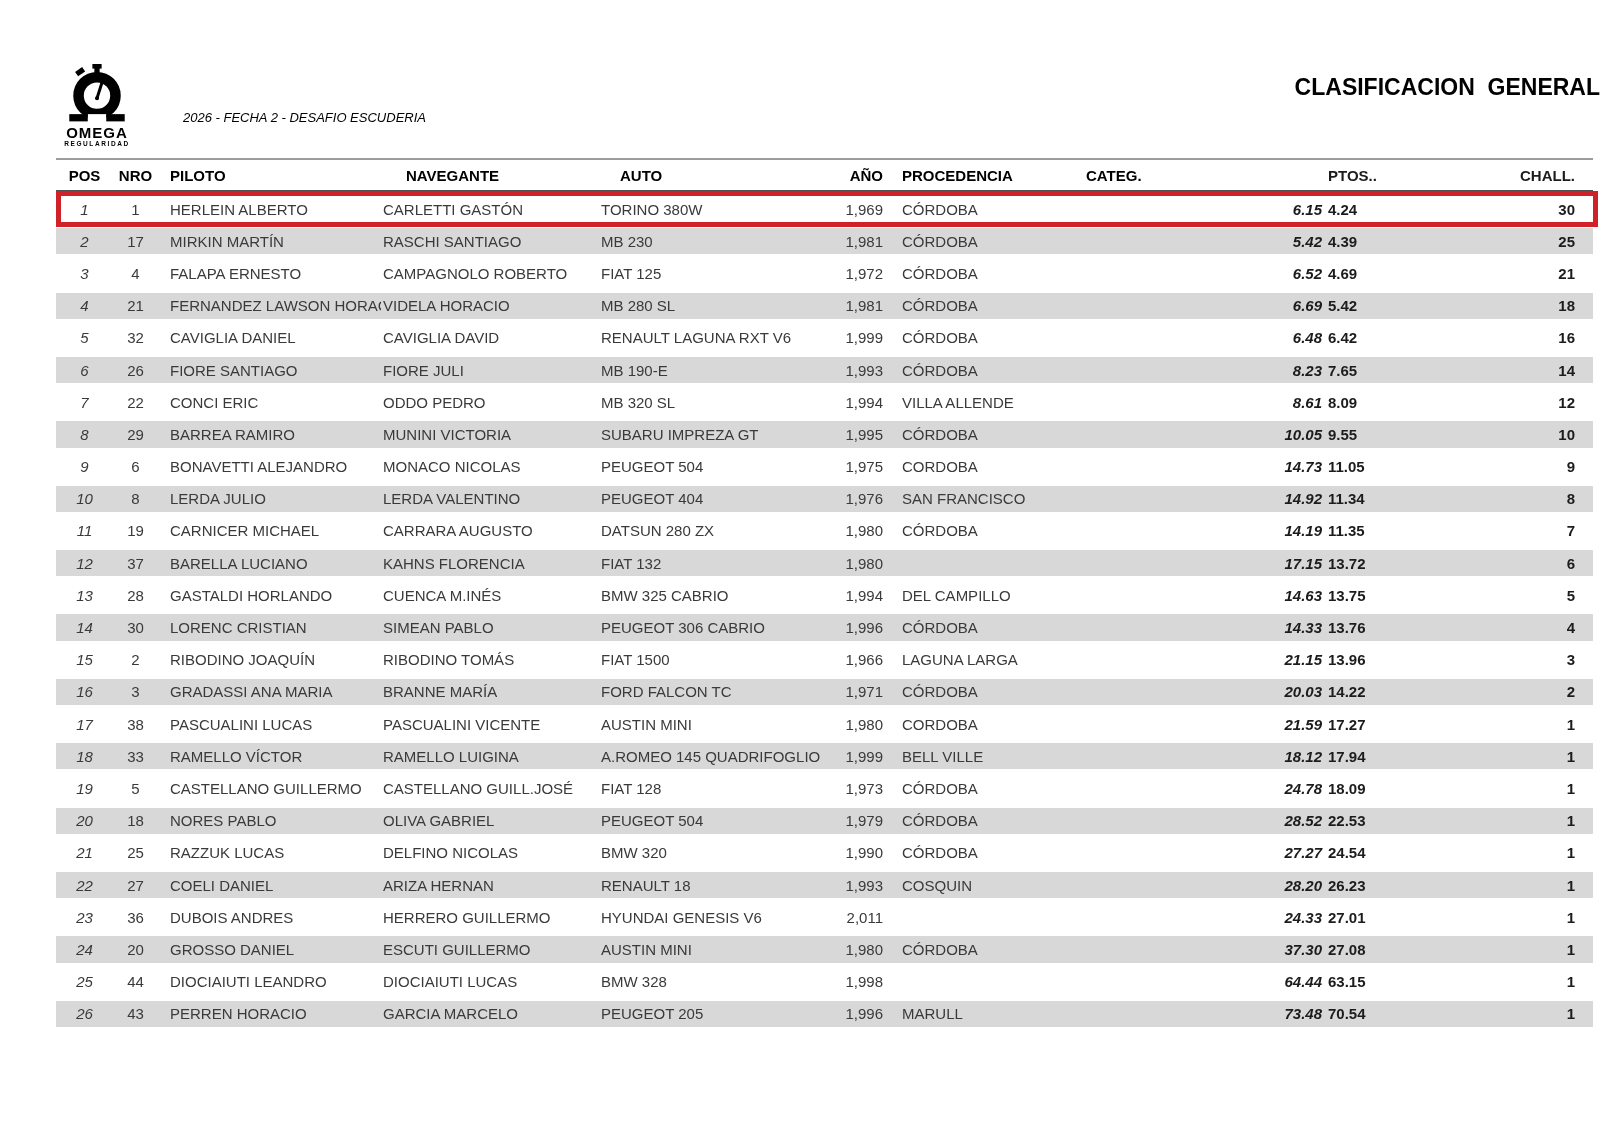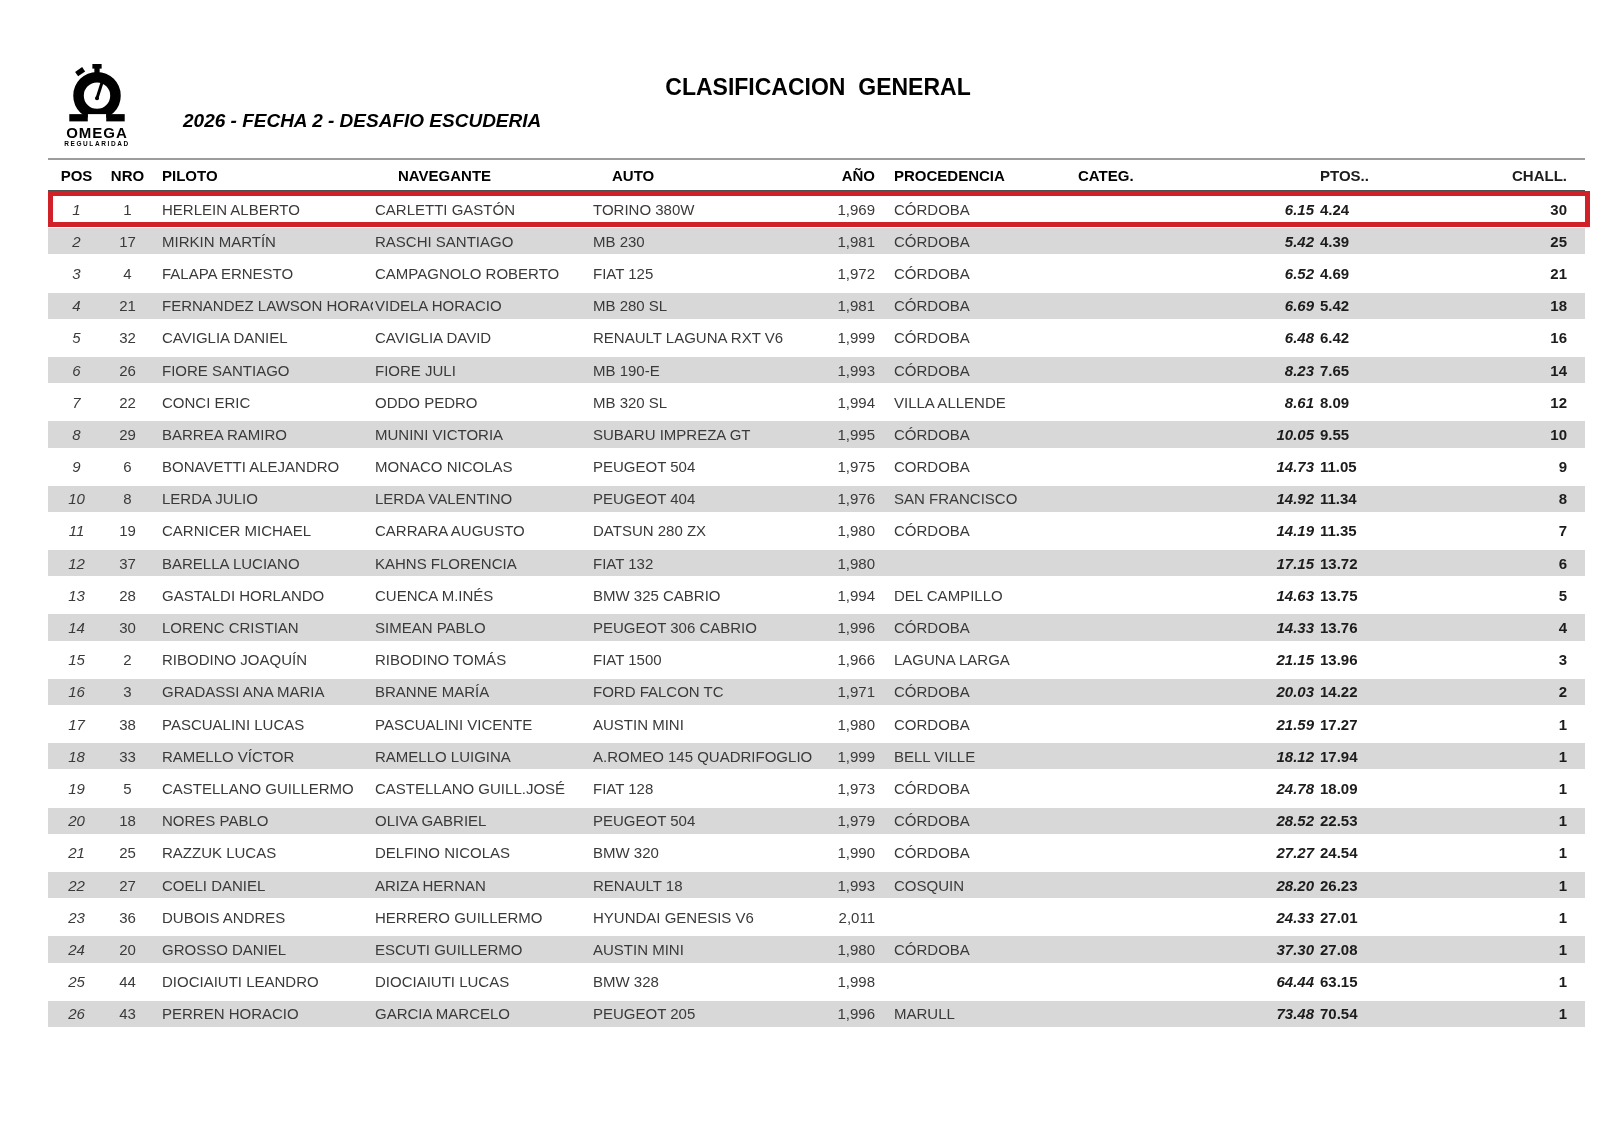--- a/index.html
+++ b/index.html
@@ -6,28 +6,28 @@
   html,body { width:1600px; height:1131px; background:#ffffff; overflow:hidden;
               font-family:"Liberation Sans", sans-serif; }
   #page { position:relative; width:1600px; height:1131px; background:#fff; }
 
   
   .logo { position:absolute; left:62px; top:64px; width:70px; text-align:center; }
   .logo svg { display:block; margin:0 auto; }
   .logo-name { font-weight:bold; font-size:15px; letter-spacing:1px; color:#000; line-height:13px; }
   .logo-tagline { font-weight:bold; font-size:6.5px; letter-spacing:1.6px; color:#000; line-height:9px; }
 
-  .main-title { position:absolute; left:0; top:74px; width:1600px; text-align:center;
+  .main-title { position:absolute; left:0; top:74px; width:1600px; text-align:right;
                 padding-left:36px; font-size:23px; font-weight:bold; color:#000;
                 white-space:pre; }
-  .subtitle { position:absolute; left:183px; top:110px; font-size:19px; font-weight:bold;
+  .subtitle { position:absolute; left:183px; top:110px; font-size:13px; font-weight:normal;
               font-style:italic; color:#000; }
 
   
-  .table { position:absolute; left:48px; top:158px; width:1537px; }
+  .table { position:absolute; left:56px; top:158px; width:1537px; }
   .topline { height:2px; background:#9c9c9c; }
   .midline { height:3px; background:#4f4f4f; }
 
   .hrow { display:grid; height:30px; align-items:center;
           grid-template-columns:57px 45px 223px 215px 242px 48px 192px 100px 150px 130px 135px; }
   .row  { display:grid; height:32.2px; align-items:center; background:#fff;
           border-top:3px solid #fff; border-bottom:3px solid #fff;
           grid-template-columns:57px 45px 223px 215px 242px 48px 192px 100px 150px 130px 135px; }
   .row.gray { background:#d8d8d8; }
   .row.highlight { position:relative; border-color:transparent; }

